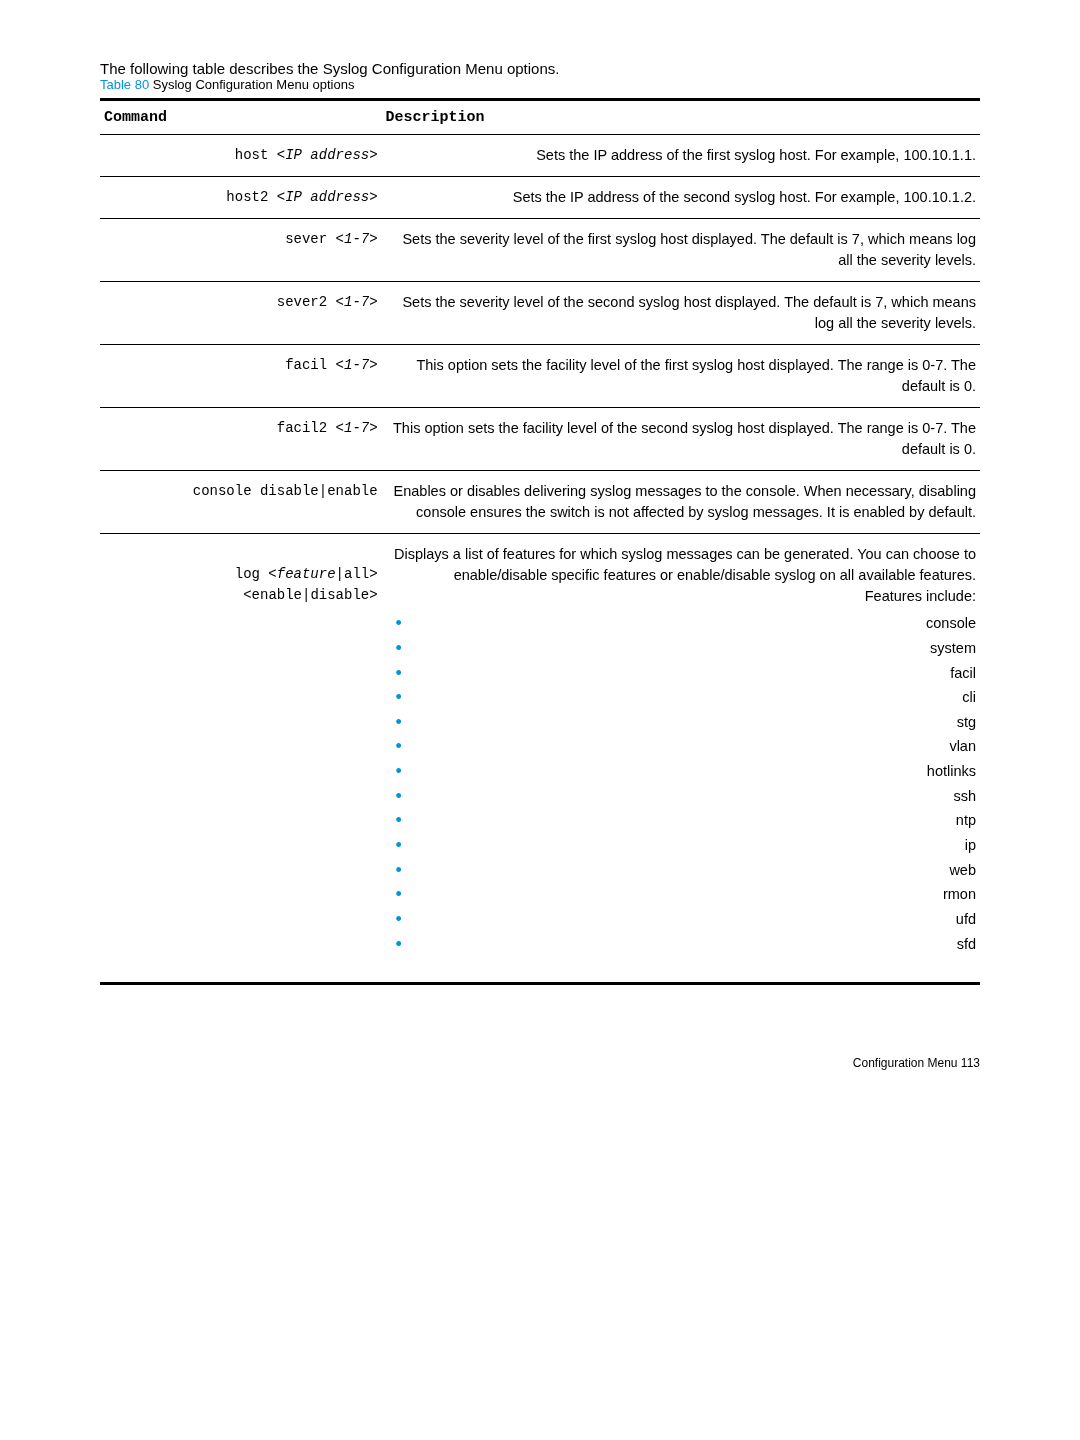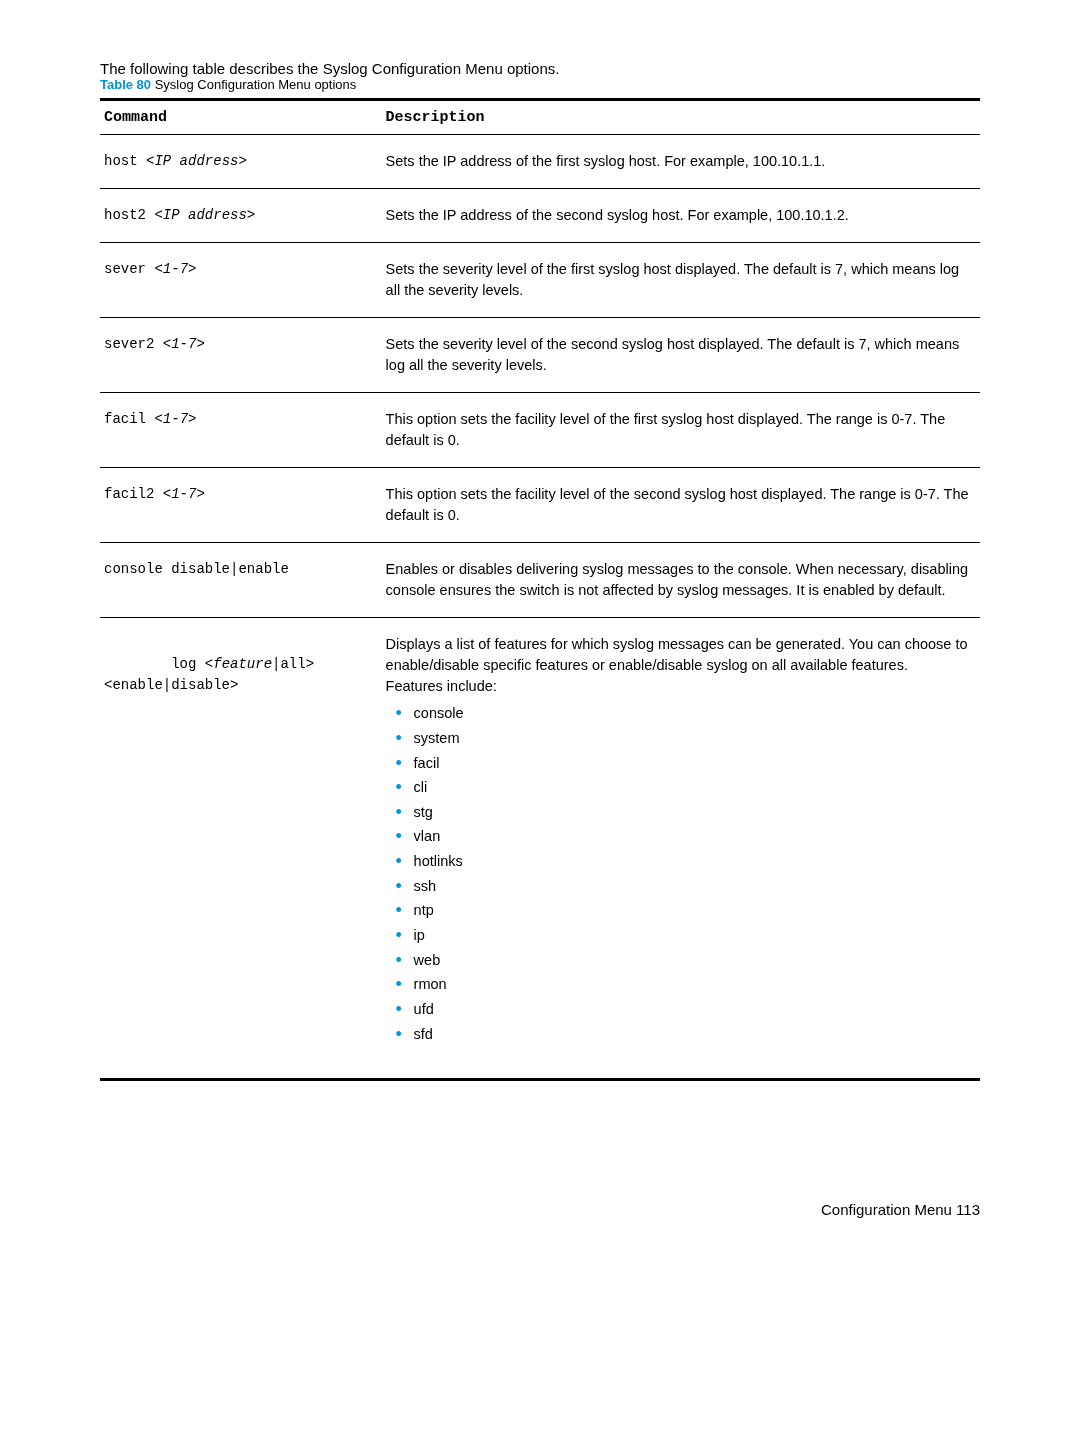--- a/index.html
+++ b/index.html
@@ -15,21 +15,21 @@
   }
   .intro {
     font-size: 15px;
   }
   .caption {
     font-size: 13px;
     margin-bottom: 6px;
   }
   .caption .tbl-label {
     color: #0096d6;
-    font-weight: bold;
+    font-weight: normal;
   }
   table {
     width: 100%;
     border-collapse: collapse;
   }
   thead tr {
     border-top: 3px solid #000;
     border-bottom: 1.5px solid #000;
   }
   th {
@@ -40,24 +40,25 @@
     font-family: Liberation Mono, monospace;
   }
   th.cmd-col { width: 32%; }
   tbody tr {
     border-bottom: 1px solid #000;
   }
   tbody tr:last-child {
     border-bottom: 3px solid #000;
   }
   td {
-    padding: 16px 4px;
+    padding: 10px 4px;
     vertical-align: top;
     font-size: 14.5px;
     line-height: 1.45;
+    text-align: right;
   }
   td.cmd {
     font-family: "Courier New", monospace;
     font-size: 14px;
     white-space: pre;
   }
   td.cmd .arg { font-style: italic; }
   ul.features {
     list-style: none;
     padding: 0;
@@ -72,22 +73,22 @@
     content: "•";
     position: absolute;
     left: 10px;
     top: 0;
     color: #0096d6;
     font-size: 18px;
     line-height: 1.4;
   }
   .footer {
     text-align: right;
-    font-size: 15px;
-    margin-top: 120px;
+    font-size: 12px;
+    margin-top: 71px;
   }
 </style>
 </head>
 <body>
 
 <div class="intro">The following table describes the Syslog Configuration Menu options.</div>
 
 <div class="caption">
   <span class="tbl-label">Table 80</span>
   <span> </span>

